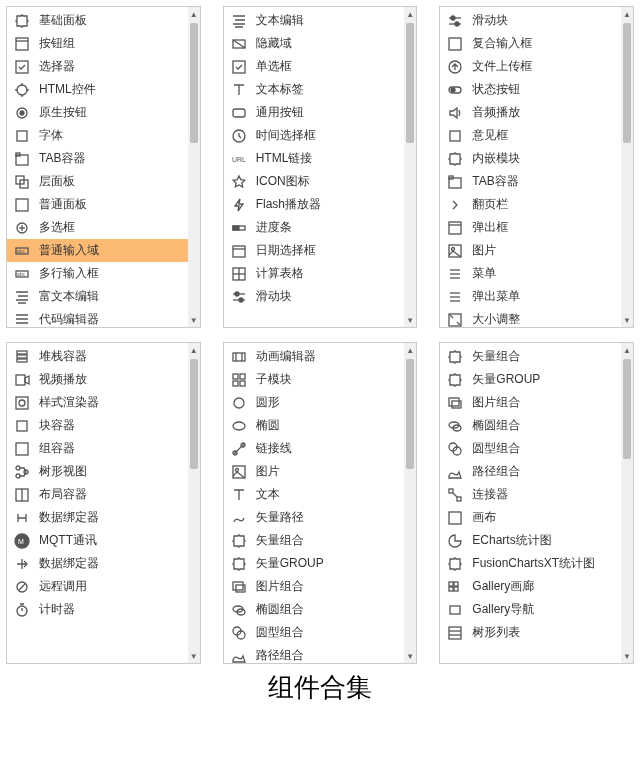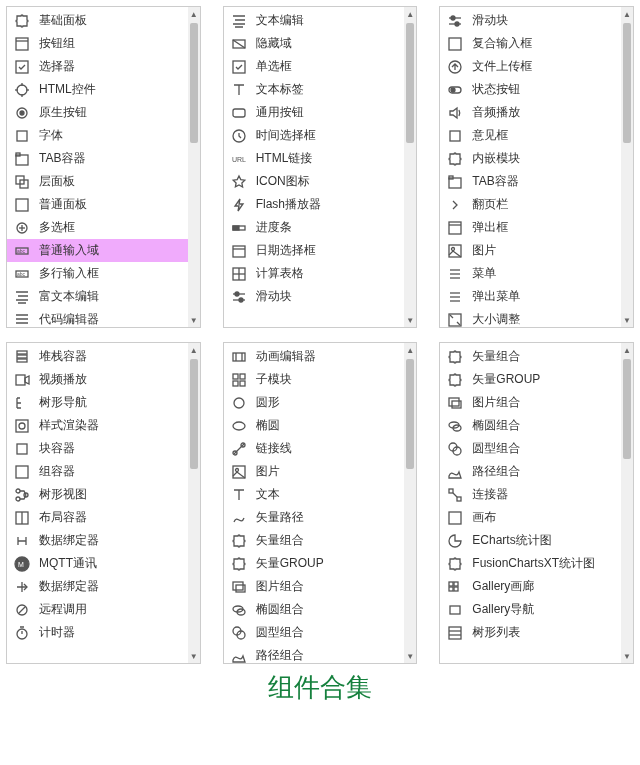--- a/index.html
+++ b/index.html
@@ -1,28 +1,28 @@
 <!DOCTYPE html>
 <html><head>
   <meta charset="utf-8">
   <style>
     * { margin: 0; padding: 0; box-sizing: border-box; }
     body { font-family: "Microsoft YaHei", Arial, sans-serif; background: #fff; width: 640px; height: 765px; }
     .grid { display: grid; grid-template-columns: repeat(3, 1fr); gap: 14px 22px; padding: 6px 6px 0 6px; }
     .panel { position: relative; background: #fff; border: 1px solid #ccc; height: 322px; overflow: hidden; }
     .list { padding: 2px 0; }
     .row { display: flex; align-items: center; height: 23px; padding: 0 6px; cursor: pointer; user-select: none; }
-    .row.sel { background: #f0abfc; text-align: right; }
+    .row.sel { background: #fdba74; text-align: right; }
     .icon { width: 18px; height: 18px; margin-right: 8px; display: inline-flex; align-items: center; justify-content: center; color: #555; font-size: 12px; line-height: 1; flex: 0 0 18px; }
     .icon svg { width: 16px; height: 16px; stroke: #555; fill: none; stroke-width: 1.3; }
     .lbl { font-size: 12px; color: #333; white-space: nowrap; overflow: hidden; text-overflow: ellipsis; }
     .scroll { position: absolute; right: 0; top: 0; width: 12px; height: 100%; background: #f0f0f0; display: flex; flex-direction: column; align-items: center; }
     .arrow { width: 12px; height: 14px; display: flex; align-items: center; justify-content: center; color: #666; font-size: 8px; cursor: pointer; }
     .thumb { position: absolute; right: 2px; width: 8px; background: #bfbfbf; border-radius: 2px; cursor: pointer; }
-    .caption { text-align: center; color: #15803d; font-size: 26px; font-weight: 500; padding: 6px 0 10px 0; }
+    .caption { text-align: center; color: #000000; font-size: 26px; font-weight: 500; padding: 6px 0 10px 0; }
   </style>
 </head>
 <body>
 
 <div class="grid" id="grid">
     <div class="panel">
       <div class="list">
         <div class="row">
           <span class="icon">
             <svg viewBox="0 0 16 16">
@@ -431,28 +431,20 @@
             <svg viewBox="0 0 16 16">
               <rect x="2" y="3" width="9" height="10"></rect>
               <path d="M11 6l4-2v8l-4-2z"></path>
             </svg>
           </span>
           <span class="lbl">视频播放</span>
         </div>
         <div class="row">
           <span class="icon">
             <svg viewBox="0 0 16 16">
-              <path d="M3 3h3M3 3v10M3 8h4M3 13h4"></path>
-            </svg>
-          </span>
-          <span class="lbl">树形导航</span>
-        </div>
-        <div class="row">
-          <span class="icon">
-            <svg viewBox="0 0 16 16">
               <rect x="2" y="2" width="12" height="12"></rect>
               <circle cx="8" cy="8" r="3"></circle>
             </svg>
           </span>
           <span class="lbl">样式渲染器</span>
         </div>
         <div class="row">
           <span class="icon">
             <svg viewBox="0 0 16 16">
               <rect x="3" y="3" width="10" height="10"></rect>

